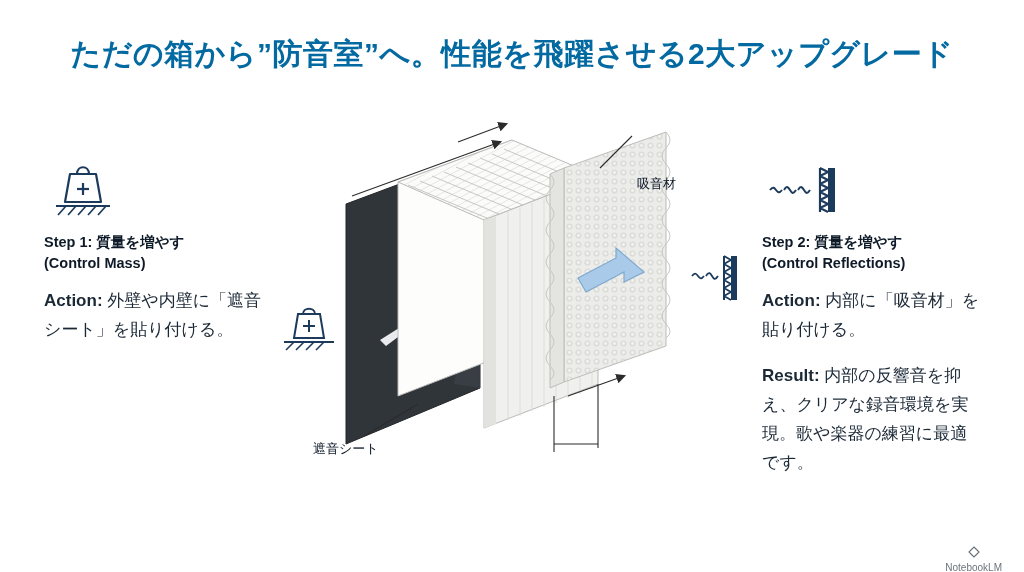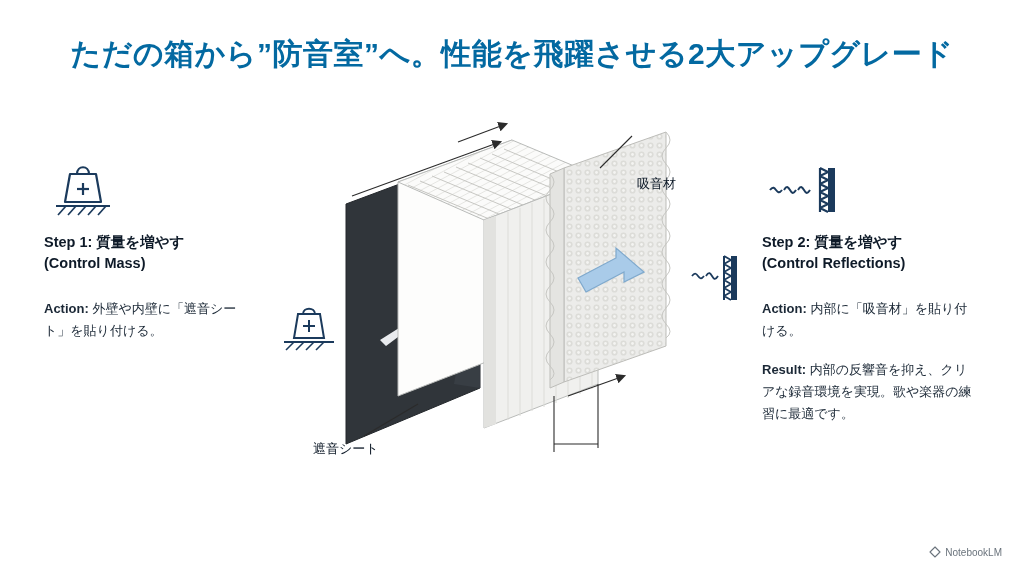--- a/index.html
+++ b/index.html
@@ -44,24 +44,24 @@
   .step-icon {
     height: 66px;
     margin-bottom: 8px;
     position: relative;
   }
   .step-head {
     font-size: 14.5px;
     font-weight: bold;
     line-height: 1.45;
     color: #0e1a28;
-    margin-bottom: 24px;
+    margin-bottom: 12px;
   }
   .para {
-    font-size: 13px;
+    font-size: 17px;
     line-height: 1.72;
     color: #1b2836;
     margin-bottom: 16px;
   }
   .para b { font-weight: bold; }
 
   
   #diagram {
     position: absolute;
     left: 268px;
@@ -94,20 +94,21 @@
   }
   #brand {
     position: absolute;
     right: 22px;
     top: 546px;
     font-size: 10px;
     color: #6a737c;
     display: flex;
     align-items: center;
     gap: 4px;
+    flex-direction: column;
   }
   #brand svg { display: block; }
 </style>
 </head>
 <body>
 
 <div id="page">
 
   <div id="title">ただの箱から”防音室”へ。性能を飛躍させる2大アップグレード</div>
 

